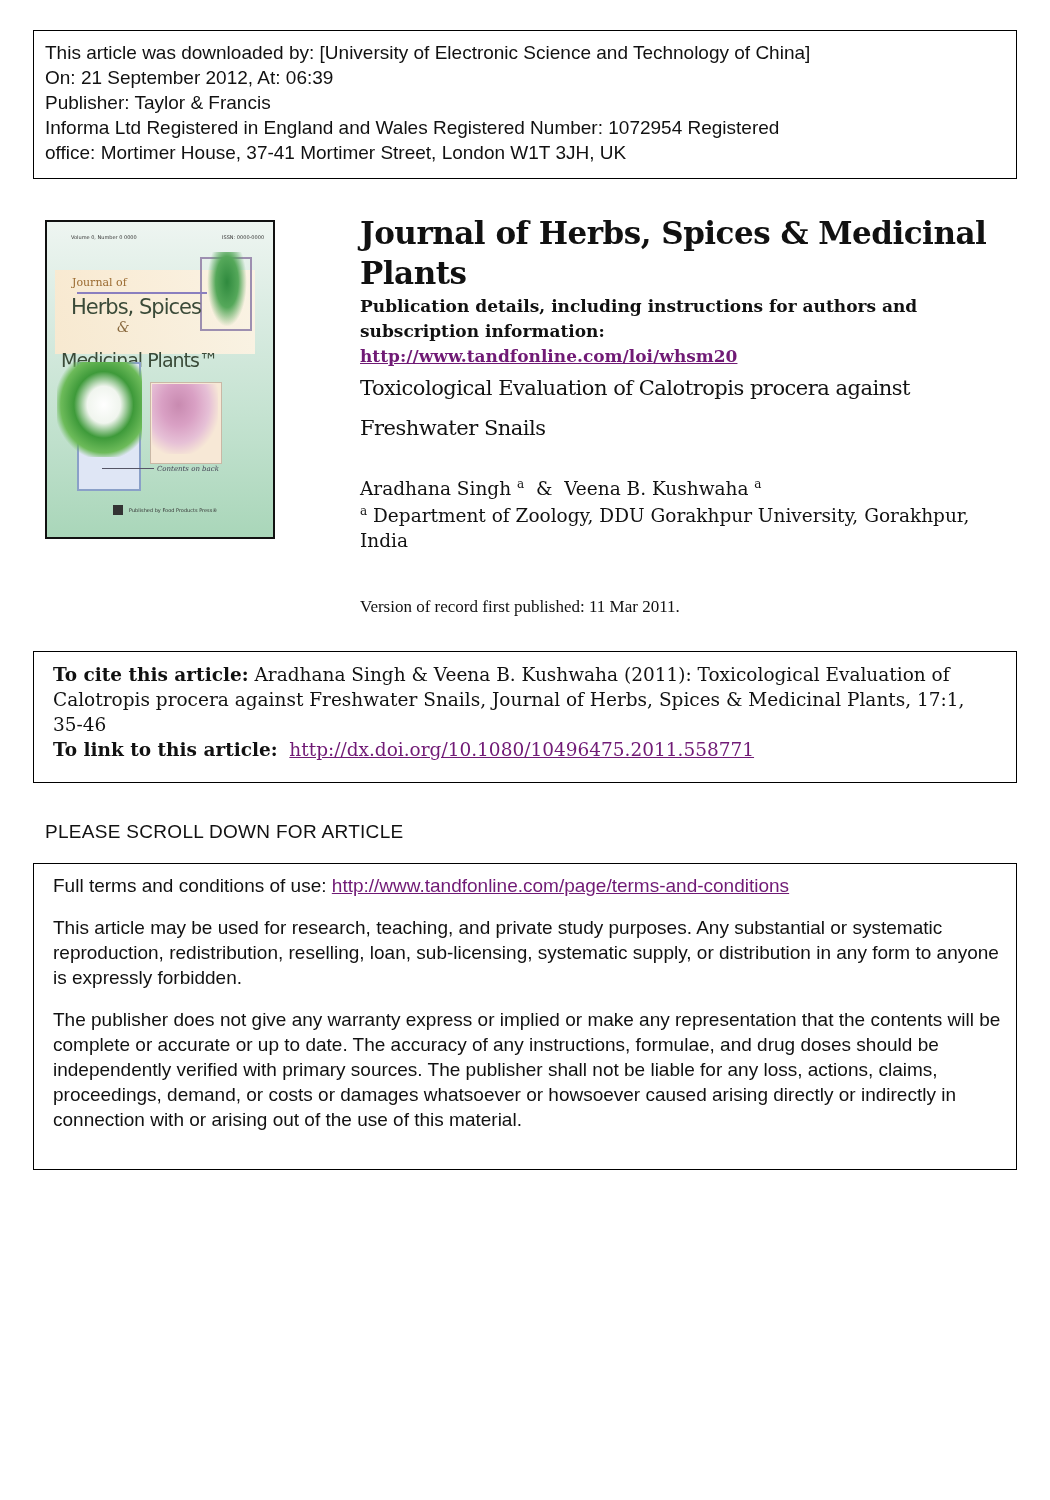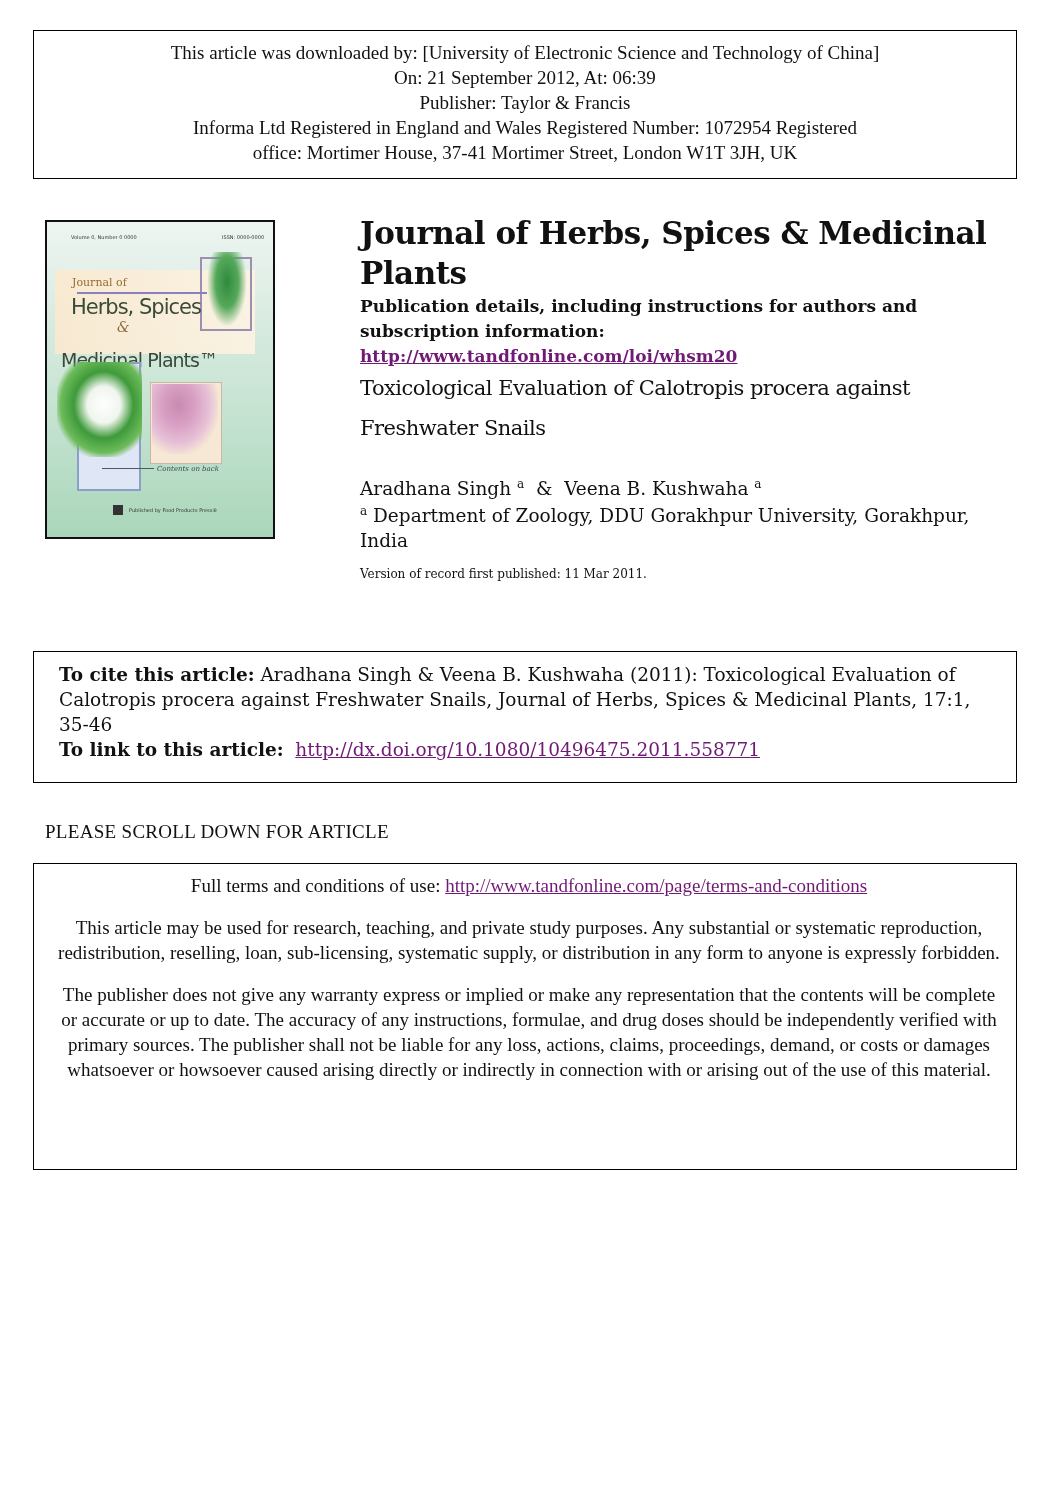--- a/index.html
+++ b/index.html
@@ -1,17 +1,17 @@
 <!DOCTYPE html>
 <html><head>
 <meta charset="utf-8">
 <style>
   html, body { margin:0; padding:0; background:#ffffff; }
   body { width:1050px; height:1500px; position:relative; overflow:hidden; color:#111; }
-  .sans { font-family:Liberation Serif, serif;text-align:center; }
+  .sans { font-family:Liberation Sans, sans-serif; }
   .serif { font-family:"DejaVu Serif", serif; }
   .box { position:absolute; border:1px solid #000; box-sizing:border-box; }
   #dl-box { left:33px; top:30px; width:984px; height:149px; padding:9px 11px; font-size:19px; line-height:25px; }
   #dl-box div { white-space:nowrap; }
   #cover { position:absolute; left:45px; top:220px; width:230px; height:319px; border:2px solid #111; box-sizing:border-box;
     background:linear-gradient(180deg,#eef5f1 0%,#d6eadf 35%,#bfe0cc 70%,#a9d6b9 100%); overflow:hidden; }
   #cover .band { position:absolute; left:8px; top:48px; width:200px; height:84px; background:linear-gradient(90deg,#fbe9cf,#fdf3e3); opacity:.9; }
   #cover .c-small { position:absolute; top:12px; font-size:5px; color:#333; font-family:"DejaVu Sans", sans-serif; }
   #cover .c-jof { position:absolute; left:25px; top:54px; font-size:11px; color:#9a6a30; font-family:"DejaVu Serif", serif; }
   #cover .c-line { position:absolute; left:30px; top:70px; width:130px; height:2px; background:#8a7fbf; }
@@ -28,22 +28,22 @@
   #cover .c-hline { position:absolute; left:55px; top:246px; width:52px; height:1px; background:#556; }
   #cover .logo { position:absolute; left:66px; top:283px; width:10px; height:10px; background:#333; }
   #cover .c-pub { position:absolute; left:82px; top:285px; font-size:5px; color:#333; font-family:"DejaVu Sans", sans-serif; }
   #journal-title { position:absolute; left:360px; top:213px; width:640px; font-size:31px; line-height:40px; font-weight:bold; letter-spacing:-0.5px; }
   #pub-details { position:absolute; left:360px; top:294px; width:640px; font-size:17px; line-height:25px;font-weight:bold; }
   a.link { color:#701a75; text-decoration:underline; }
   #article-title { position:absolute; left:360px; top:368px; width:640px; font-size:21px; line-height:40px; font-weight:normal; letter-spacing:-0.5px; }
   #authors { position:absolute; left:360px; top:472px; font-size:18.5px; line-height:33px; white-space:nowrap; }
   sup { font-size:12px; vertical-align:top; position:relative; top:-4px; }
   #affil { position:absolute; left:360px; top:503px; width:640px; font-size:18.5px; line-height:25px; }
-  #version { position:absolute; left:360px; top:562px; font-size:12px; line-height:25px; white-space:nowrap; }
-  #cite-box { left:33px; top:651px; width:984px; height:132px; padding:10px 25px; font-size:18.5px; line-height:25px; }
+  #version { position:absolute; left:360px; top:594px; font-size:17px; line-height:25px; white-space:nowrap;font-family:Liberation Serif, serif; }
+  #cite-box { left:33px; top:651px; width:984px; height:132px; padding:10px 19px; font-size:18.5px; line-height:25px; }
   #cite-box b { font-weight:bold; }
   #cite-link-row { white-space:nowrap; }
   #scroll-note { position:absolute; left:45px; top:820px; font-size:19px; line-height:24px; letter-spacing:0.3px; }
   #terms-box { left:33px; top:863px; width:984px; height:307px; padding:9px 11px; font-size:19px; line-height:25px; }
   #terms-box p { margin:0 0 17px 8px; }
   #terms-box p:last-child { margin-bottom:0; }
 </style>
 </head>
 <body>
 

